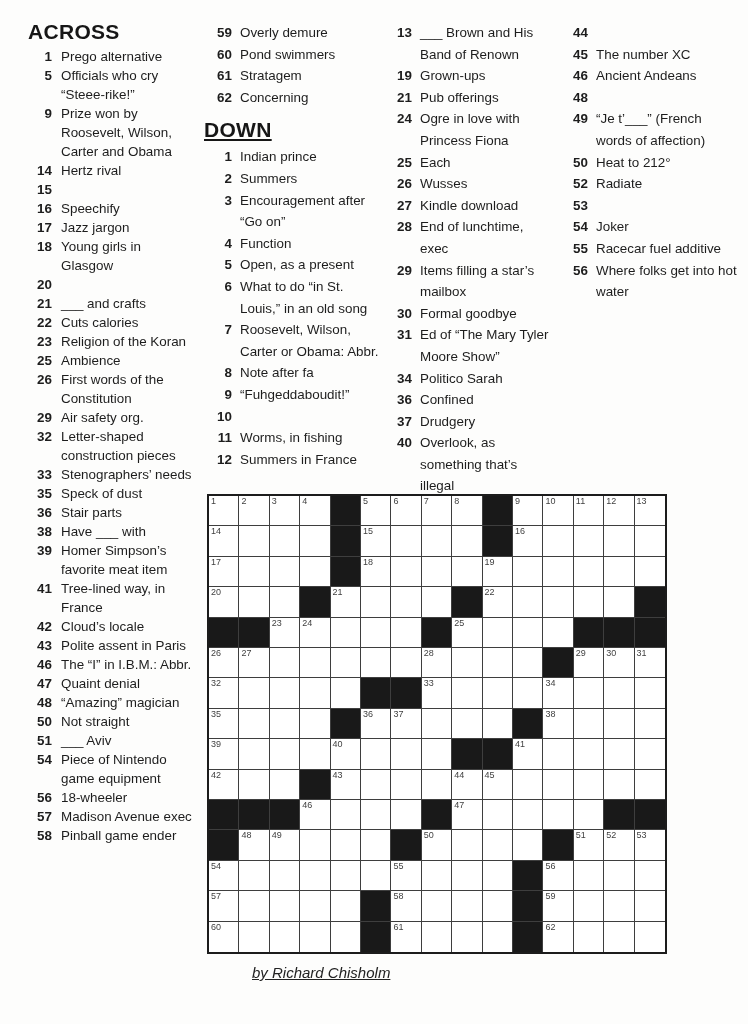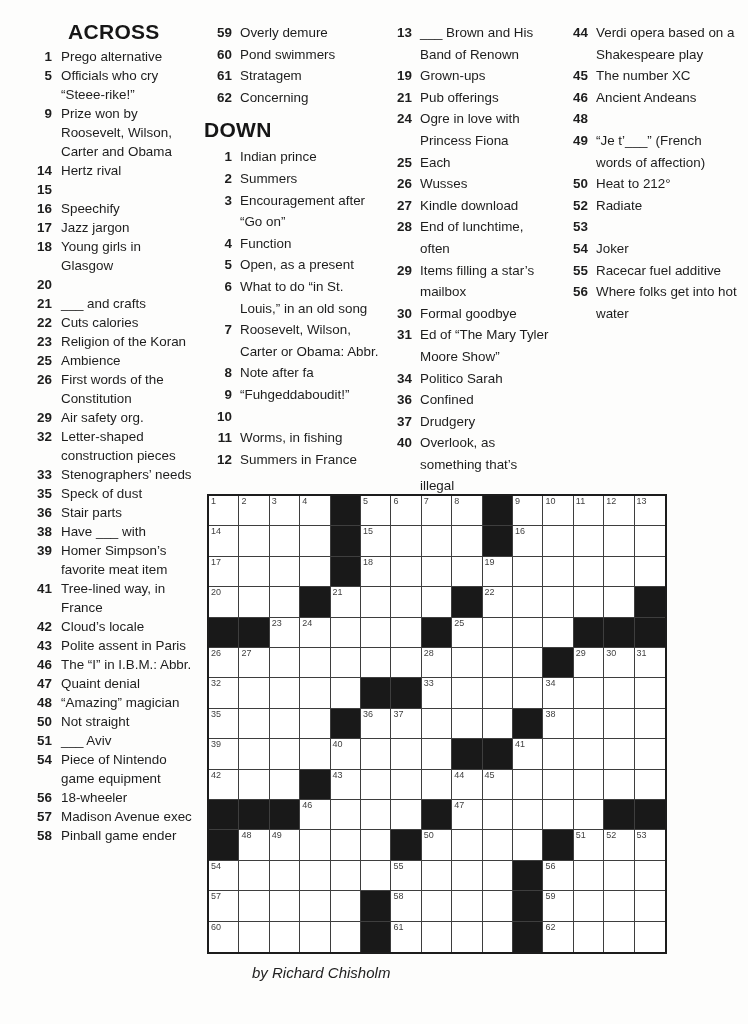--- a/index.html
+++ b/index.html
@@ -4,22 +4,22 @@
 <style>
   html,body { margin:0; padding:0; }
   body {
     width:748px; height:1024px; position:relative;
     background:#fdfdfc; color:#1d1d1d;
     font-family:"Liberation Sans", sans-serif;
     overflow:hidden;
   }
   .col { position:absolute; }
   .section-header { font-weight:bold; font-size:21px; line-height:24px; letter-spacing:0.3px; color:#161616; }
-  #col1 .section-header { margin-bottom:3px;margin-left:40px; }
-  .down-header { margin:10px 0 4px 0; }
+  #col1 .section-header { margin-bottom:3px; }
+  .down-header { margin:10px 0 4px 0;text-decoration:underline; }
   .clue { display:flex; align-items:flex-start; font-size:13.4px; }
   #col1 .clue { line-height:19px; }
   #col2 .clue, #col3 .clue, #col4 .clue { line-height:21.6px; }
   .cnum { font-weight:bold; flex:none; text-align:right; }
   #col1 .cnum { width:24px; padding-right:9px; }
   #col2 .cnum, #col3 .cnum, #col4 .cnum { width:28px; padding-right:8px; }
   .ctext { flex:1; }
   #col1 { left:28px;  top:20px; width:168px; }
   #col2 { left:204px; top:22px; width:178px; }
   #col3 { left:384px; top:22px; width:166px; }
@@ -29,21 +29,21 @@
     width:460px; height:460px; box-sizing:border-box;
     display:grid; grid-template-columns:repeat(15,1fr); grid-template-rows:repeat(15,1fr);
     border:2px solid #1c1c1c; background:#fff;
   }
   .cell { position:relative; background:#fff; border-right:1px solid #3e3e3e; border-bottom:1px solid #3e3e3e; }
   .cell.blk { background:#191919; }
   .cell .num {
     position:absolute; top:0px; left:2px;
     font-size:9px; line-height:11px; color:#3f3f3f;
   }
-  #byline { position:absolute; left:252px; top:964px; font-style:italic; font-size:15px; color:#222; }
+  #byline { position:absolute; left:252px; top:964px; font-style:italic; font-size:15px; color:#222;text-decoration:underline; }
 </style>
 </head>
 <body>
 
 <div>
 
   <div class="col" id="col1">
     <div class="section-header">ACROSS</div>
     <div id="col1-across">
         <div class="clue">
@@ -275,21 +275,21 @@
         <div class="clue">
           <span class="cnum">26</span>
           <span class="ctext">Wusses</span>
         </div>
         <div class="clue">
           <span class="cnum">27</span>
           <span class="ctext">Kindle download</span>
         </div>
         <div class="clue">
           <span class="cnum">28</span>
-          <span class="ctext">End of lunchtime, often</span>
+          <span class="ctext">End of lunchtime, exec</span>
         </div>
         <div class="clue">
           <span class="cnum">29</span>
           <span class="ctext">Items filling a star’s mailbox</span>
         </div>
         <div class="clue">
           <span class="cnum">30</span>
           <span class="ctext">Formal goodbye</span>
         </div>
         <div class="clue">
@@ -316,21 +316,20 @@
           <span class="cnum">41</span>
           <span class="ctext">Aide: Abbr.</span>
         </div>
       </div>
   </div>
 
   <div class="col" id="col4">
     <div id="col4-down">
         <div class="clue">
           <span class="cnum">44</span>
-          <span class="ctext">Verdi opera based on a Shakespeare play</span>
         </div>
         <div class="clue">
           <span class="cnum">45</span>
           <span class="ctext">The number XC</span>
         </div>
         <div class="clue">
           <span class="cnum">46</span>
           <span class="ctext">Ancient Andeans</span>
         </div>
         <div class="clue">

